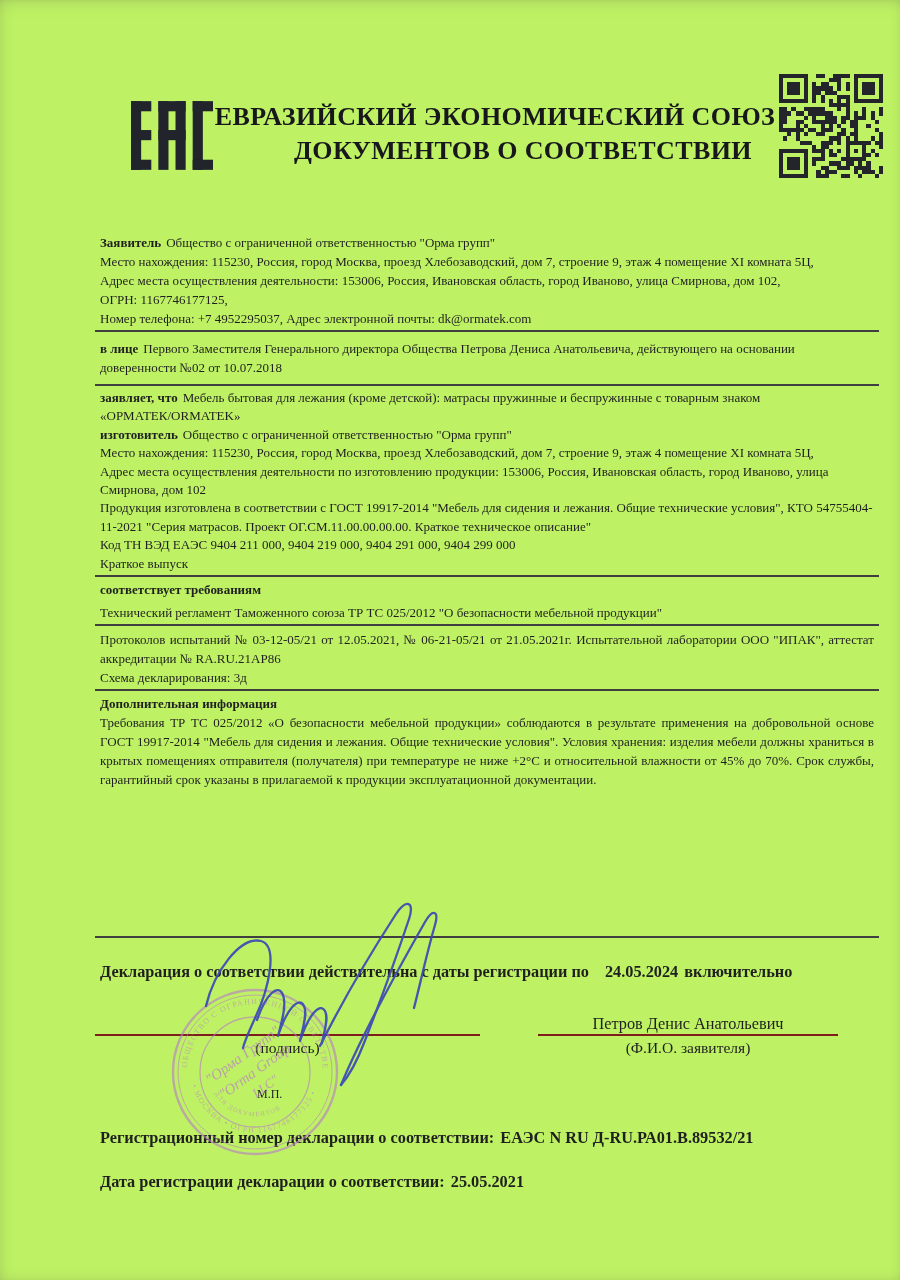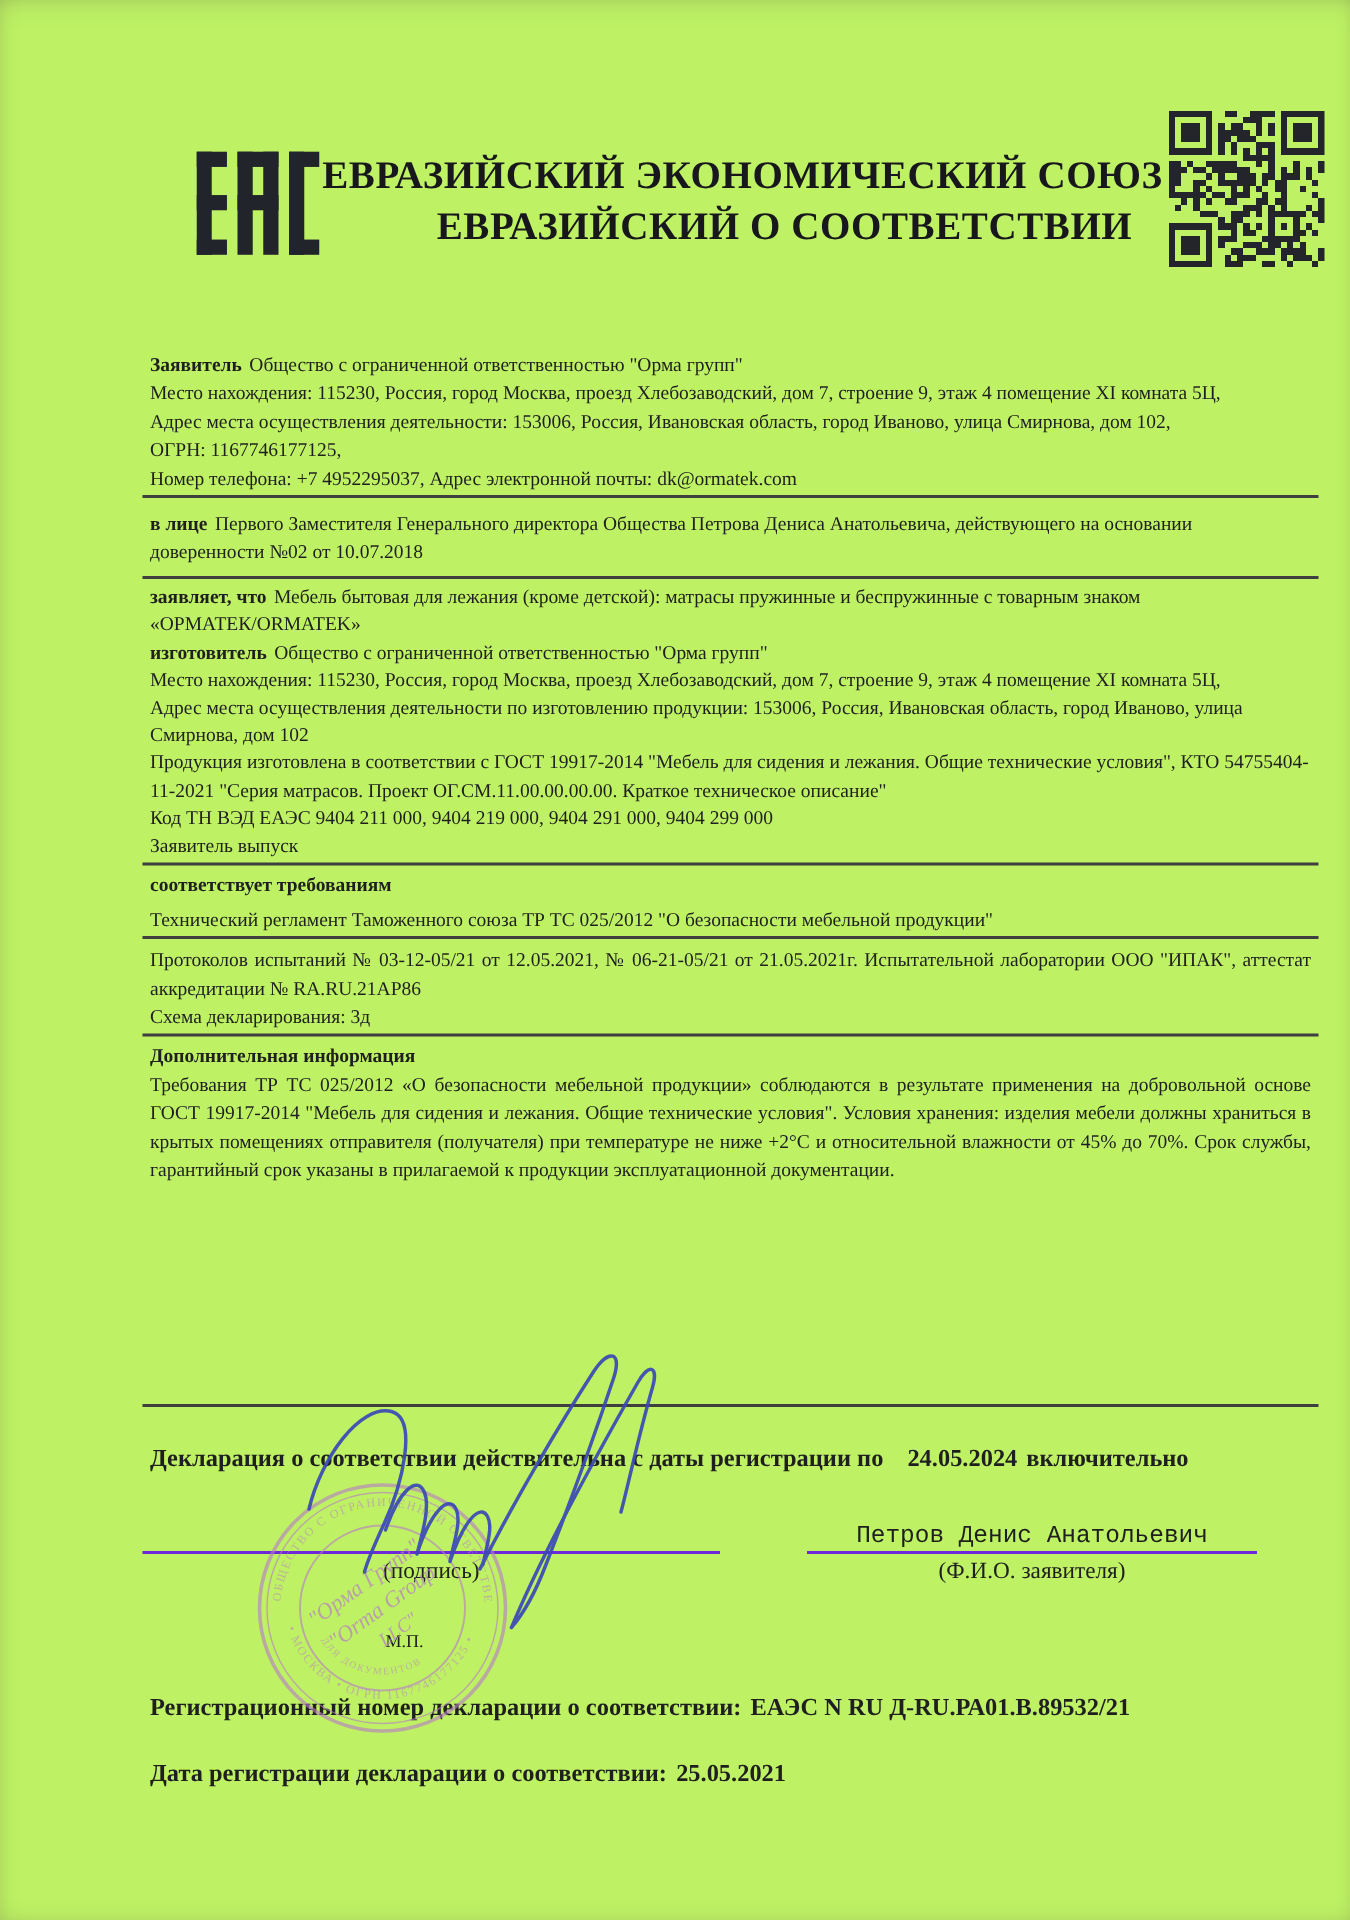--- a/index.html
+++ b/index.html
@@ -38,21 +38,21 @@
   
   .bottom{position:absolute;left:95px;top:936px;width:784px;border-top:2px solid #3f3f3f;
           font-size:16.3px;line-height:20px;}
   .validity{margin:24px 0 0 5px;font-weight:bold;}
   .vdate{margin-left:16px;}
   .vsuf{margin-left:6px;}
   .sigrow{display:flex;margin-top:30px;}
   .sigcol{display:flex;flex-direction:column;}
   .col-l{width:385px;}
   .col-r{width:300px;margin-left:58px;}
-  .lineslot{height:22px;border-bottom:2px solid #6d28d9;display:flex;align-items:flex-end;justify-content:center;font-family:Liberation Mono, monospace;}
+  .lineslot{height:22px;border-bottom:2px solid #7f1d1d;display:flex;align-items:flex-end;justify-content:center;}
   .caption{text-align:center;margin-top:2px;font-size:15.5px;}
   .mp{margin:26px 0 0 162px;font-size:12px;}
   .reg{margin:24px 0 0 5px;font-weight:bold;}
   .reg .val{margin-left:2px;}
   
   .overlay{position:absolute;left:0;top:0;width:900px;height:1280px;pointer-events:none;z-index:5;}
 </style>
 </head>
 <body>
 
@@ -69,21 +69,21 @@
       <rect x="35" y="0" width="35" height="13"></rect>
         <rect x="35" y="37" width="35" height="13"></rect>
       <rect x="79" y="0" width="13" height="88"></rect>
         <rect x="79" y="0" width="26" height="13"></rect>
       <rect x="79" y="75" width="26" height="13"></rect>
     </g>
   </svg>
 
   <div class="titles">
     <div class="t1">ЕВРАЗИЙСКИЙ ЭКОНОМИЧЕСКИЙ СОЮЗ</div>
-    <div class="t2">ЕВРАЗИЙСКИЙ О СООТВЕТСТВИИ</div>
+    <div class="t2">ДОКУМЕНТОВ О СООТВЕТСТВИИ</div>
   </div>
 
   <svg id="qr-svg" class="qr" viewBox="0 0 25 25" shape-rendering="crispEdges" aria-hidden="true">
       <rect x="0" y="0" width="1" height="1" fill="#23252b"></rect>
       <rect x="1" y="0" width="1" height="1" fill="#23252b"></rect>
       <rect x="2" y="0" width="1" height="1" fill="#23252b"></rect>
       <rect x="3" y="0" width="1" height="1" fill="#23252b"></rect>
       <rect x="4" y="0" width="1" height="1" fill="#23252b"></rect>
       <rect x="5" y="0" width="1" height="1" fill="#23252b"></rect>
       <rect x="6" y="0" width="1" height="1" fill="#23252b"></rect>
@@ -413,21 +413,21 @@
       <p><span class="lead">в лице</span><span>Первого Заместителя Генерального директора Общества Петрова Дениса Анатольевича, действующего на основании доверенности №02 от 10.07.2018</span></p>
     </section>
 
     <section class="b3">
       <p><span class="lead">заявляет, что</span><span>Мебель бытовая для лежания (кроме детской): матрасы пружинные и беспружинные с товарным знаком «ОРМАТЕК/ORMATEK»</span></p>
       <p><span class="lead">изготовитель</span><span>Общество с ограниченной ответственностью "Орма групп"</span></p>
       <p>Место нахождения: 115230, Россия, город Москва, проезд Хлебозаводский, дом 7, строение 9, этаж 4 помещение XI комната 5Ц,</p>
       <p>Адрес места осуществления деятельности по изготовлению продукции: 153006, Россия, Ивановская область, город Иваново, улица Смирнова, дом 102</p>
       <p>Продукция изготовлена в соответствии с ГОСТ 19917-2014 "Мебель для сидения и лежания. Общие технические условия", КТО 54755404-11-2021 "Серия матрасов. Проект ОГ.СМ.11.00.00.00.00. Краткое техническое описание"</p>
       <p>Код ТН ВЭД ЕАЭС 9404 211 000, 9404 219 000, 9404 291 000, 9404 299 000</p>
-      <p>Заявитель выпуск</p>
+      <p>Краткое выпуск</p>
     </section>
 
     <section class="b4">
       <p class="hline">соответствует требованиям</p>
       <p class="just">Технический регламент Таможенного союза ТР ТС 025/2012 "О безопасности мебельной продукции"</p>
     </section>
 
     <section class="b5">
       <p class="just">Протоколов испытаний № 03-12-05/21 от 12.05.2021, № 06-21-05/21 от 21.05.2021г. Испытательной лаборатории ООО "ИПАК", аттестат аккредитации № RA.RU.21АР86</p>
       <p class="scheme">Схема декларирования: 3д</p>

